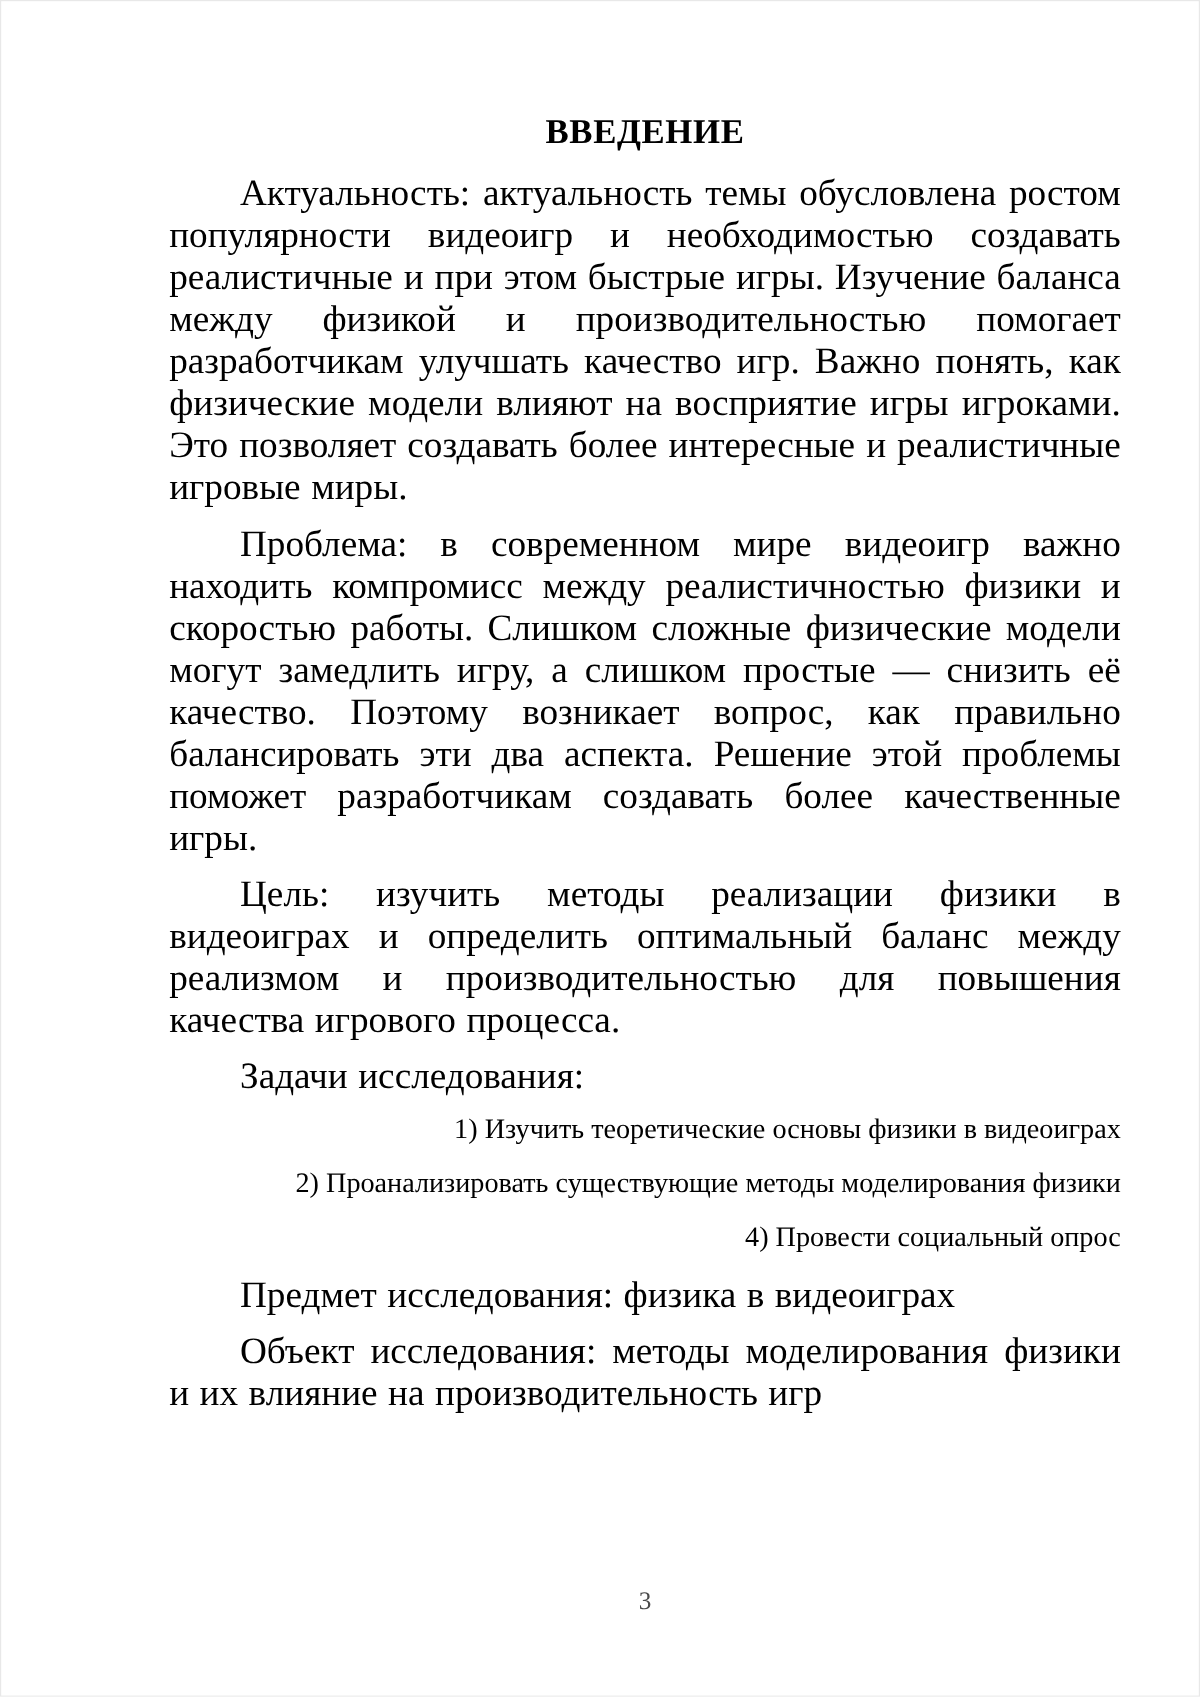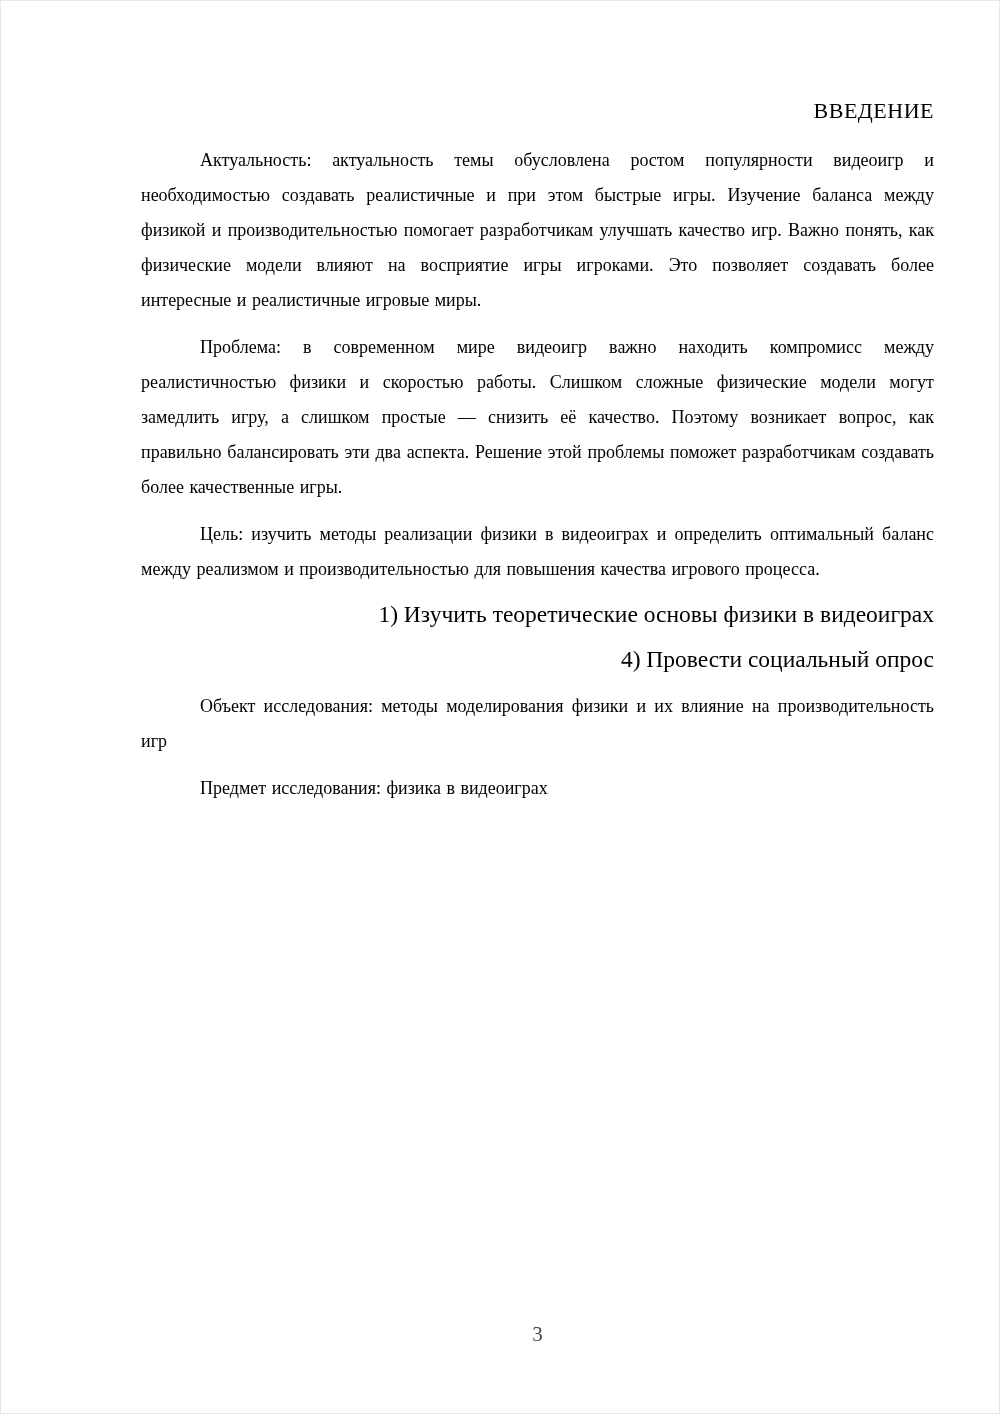--- a/index.html
+++ b/index.html
@@ -19,29 +19,29 @@
     border: 1px solid #e8e8e8;
   }
   .content {
     position: absolute;
     left: 140px;
     top: 0;
     width: 793px;
   }
   .doc-heading {
     margin: 92px 0 15px 0;
-    font-size: 22px;
+    font-size: 29px;
     line-height: 35px;
-    font-weight: normal;
-    text-align: right;
+    font-weight: bold;
+    text-align: center;
     letter-spacing: 0.5px;
   }
   .para {
     margin: 12px 0 0 0;
-    font-size: 18px;
+    font-size: 31px;
     line-height: 35px;
     text-align: justify;
     text-indent: 59px;
     word-spacing: 1px;
   }
   .task-item {
     margin: 10px 0 0 0;
     padding-left: 33px;
     font-size: 23.5px;
     line-height: 35px;
@@ -65,27 +65,29 @@
   <div class="content">
 
     <h1 class="doc-heading">ВВЕДЕНИЕ</h1>
 
     <p class="para">Актуальность: актуальность темы обусловлена ростом популярности видеоигр и необходимостью создавать реалистичные и при этом быстрые игры. Изучение баланса между физикой и производительностью помогает разработчикам улучшать качество игр. Важно понять, как физические модели влияют на восприятие игры игроками. Это позволяет создавать более интересные и реалистичные игровые миры.</p>
 
     <p class="para">Проблема: в современном мире видеоигр важно находить компромисс между реалистичностью физики и скоростью работы. Слишком сложные физические модели могут замедлить игру, а слишком простые — снизить её качество. Поэтому возникает вопрос, как правильно балансировать эти два аспекта. Решение этой проблемы поможет разработчикам создавать более качественные игры.</p>
 
     <p class="para">Цель: изучить методы реализации физики в видеоиграх и определить оптимальный баланс между реализмом и производительностью для повышения качества игрового процесса.</p>
 
+    <p class="para">Задачи исследования:</p>
 
     <div class="task-list">
       <div class="task-item">1) Изучить теоретические основы физики в видеоиграх</div>
+      <div class="task-item">2) Проанализировать существующие методы моделирования физики</div>
       <div class="task-item">4) Провести социальный опрос</div>
     </div>
 
+    <p class="para">Предмет исследования: физика в видеоиграх</p>
+
     <p class="para">Объект исследования: методы моделирования физики и их влияние на производительность игр</p>
-
-    <p class="para">Предмет исследования: физика в видеоиграх</p>
 
 
   </div>
 
   <div class="page-number">3</div>
 </div>
 
 </body></html>

